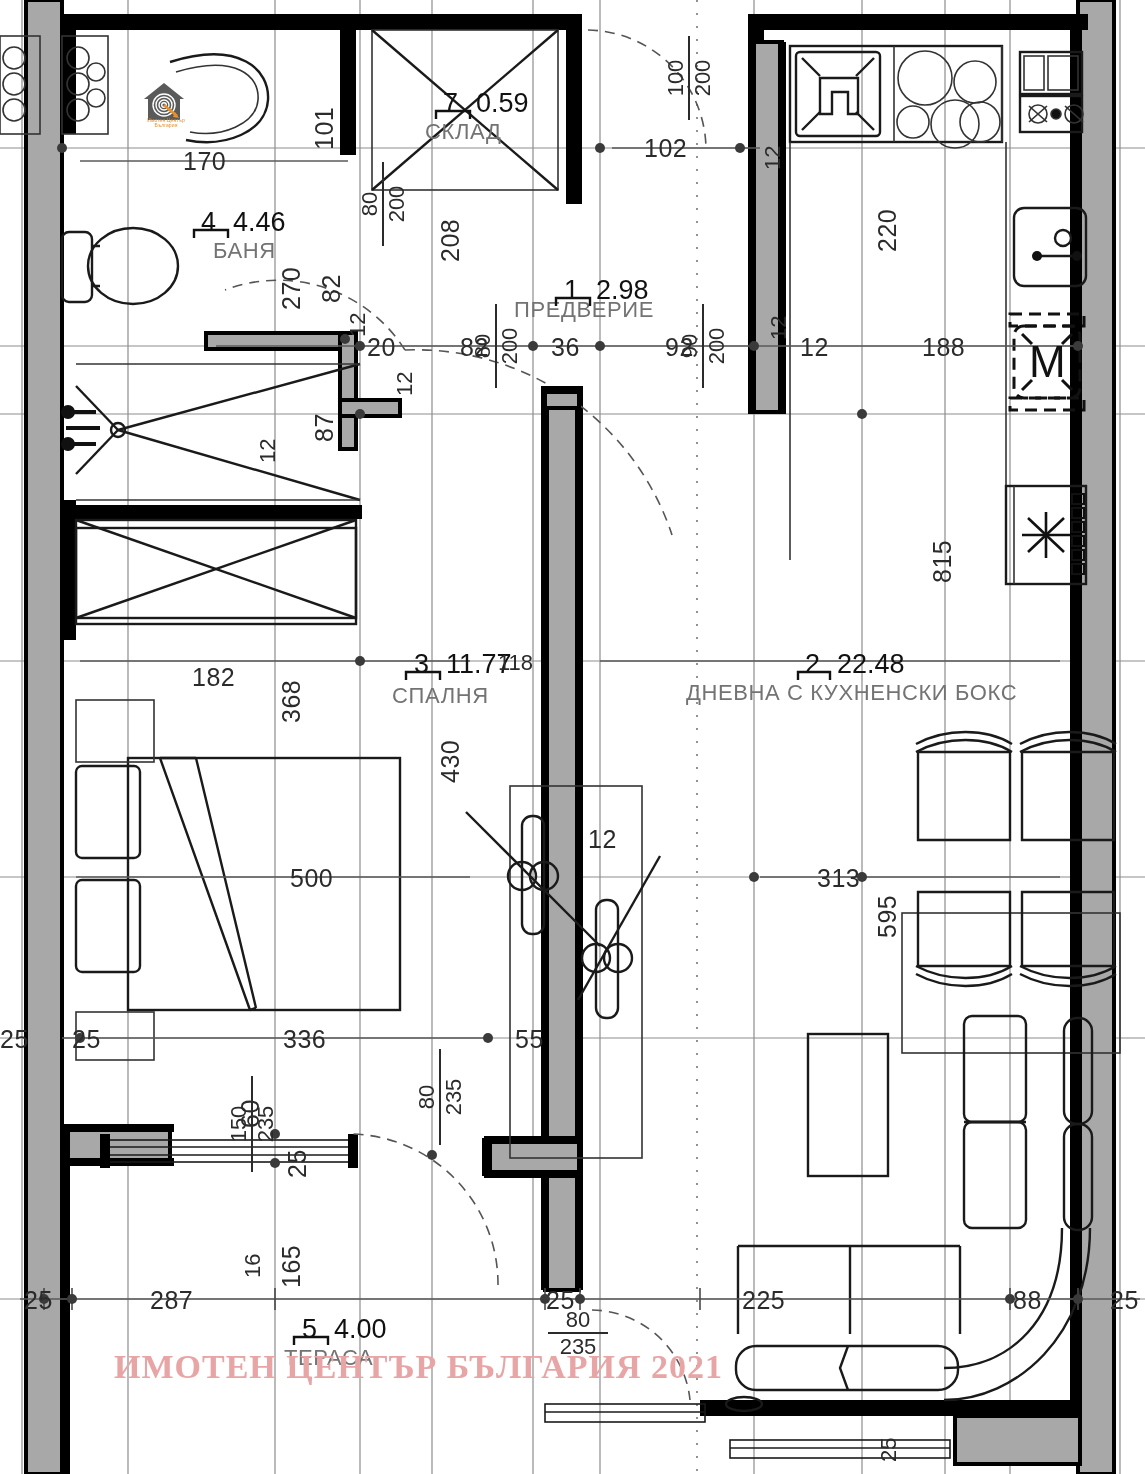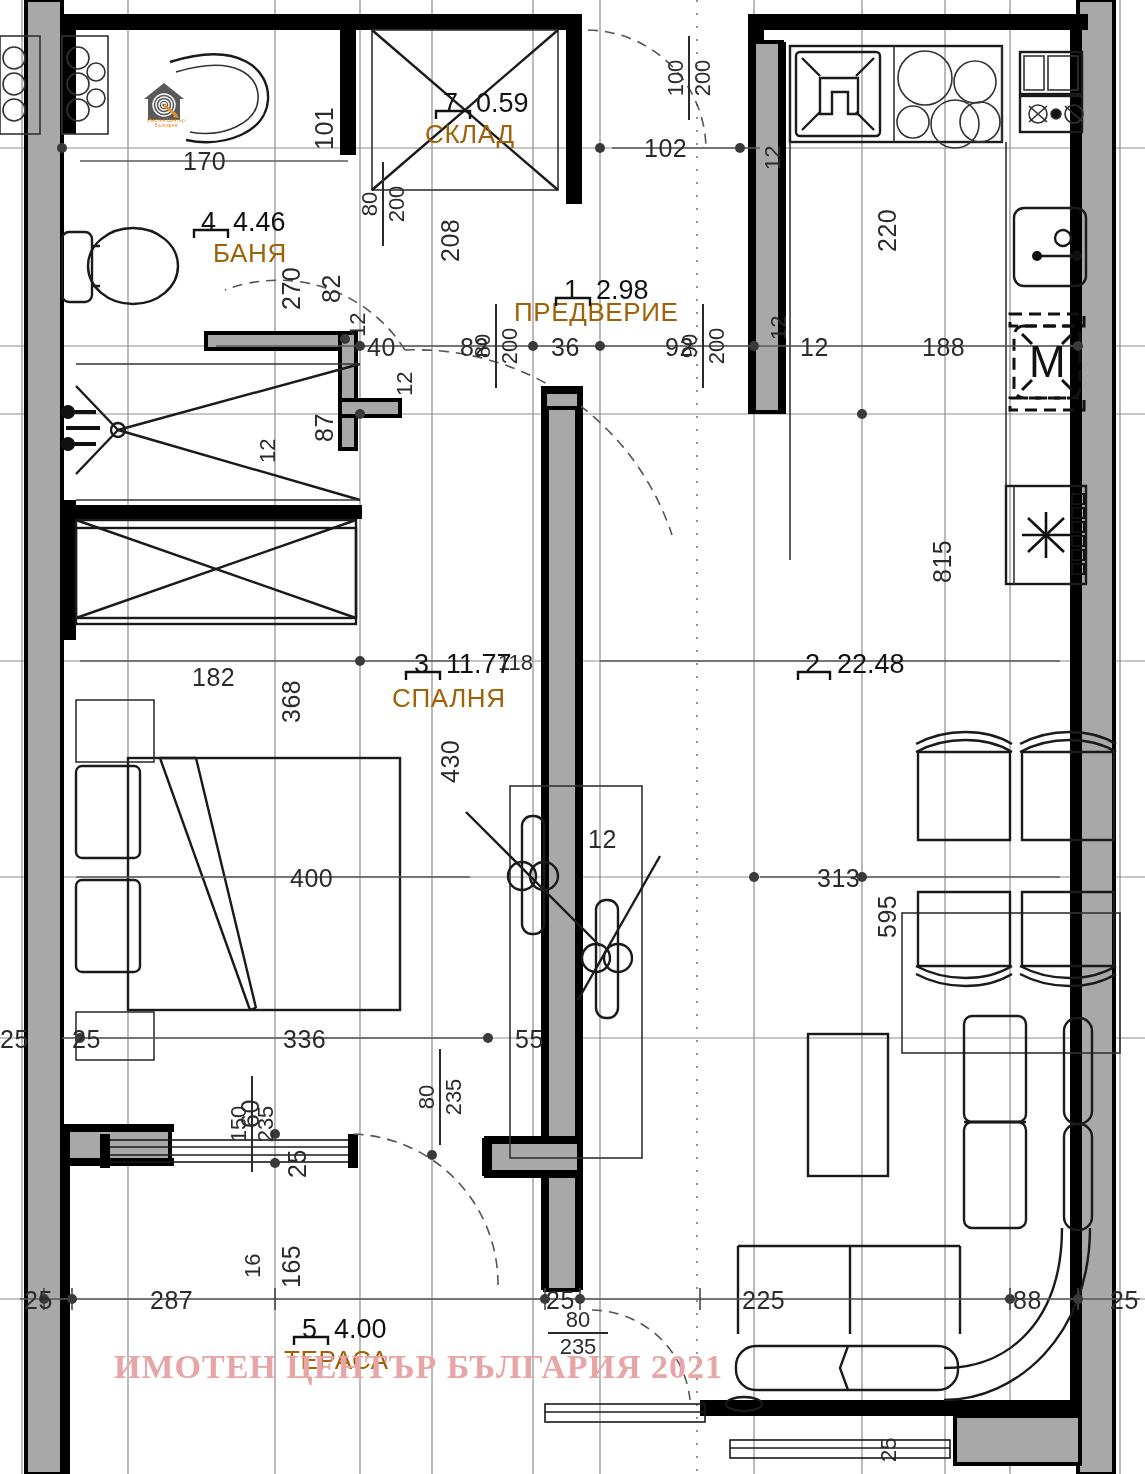--- a/index.html
+++ b/index.html
@@ -16,21 +16,21 @@
   .dotline{stroke:#777;stroke-width:1.6;fill:none;stroke-dasharray:2 11;}
   .swing{stroke:#555;stroke-width:1.6;fill:none;stroke-dasharray:10 7;}
   .glass{fill:none;stroke:#1a1a1a;stroke-width:1.6;}
 
   .lbl{position:absolute;color:#1c1c1c;white-space:nowrap;font-family:"Liberation Sans", sans-serif;}
   .dim{font-size:25px;letter-spacing:0.5px;color:#2b2b2b;}
   .dim-sm{font-size:22px;color:#2b2b2b;}
   .rot{transform-origin:0 0;transform:rotate(-90deg);}
   .roomno{font-size:27px;color:#111;}
   .roomar{font-size:27px;color:#111;}
-  .roomnm{font-size:26px;color:#a16207;letter-spacing:0.6px;}
+  .roomnm{font-size:22px;color:#737373;letter-spacing:0.6px;}
   .frac{position:absolute;text-align:center;color:#2b2b2b;}
   .frac .t{font-size:22px;line-height:23px;}
   .frac .bar{height:2px;background:#2b2b2b;margin:1px 0;}
   .frac .b{font-size:22px;line-height:23px;}
   .vfrac{transform-origin:0 0;transform:rotate(-90deg);}
   .watermark{position:absolute;font-size:34px;font-weight:bold;color:#e8a5a5;letter-spacing:1px;
     font-family:Liberation Serif, serif;}
   .logo{position:absolute;width:48px;height:46px;}
   .tick{stroke:#4a4a4a;stroke-width:1.6;}
 </style>
@@ -388,20 +388,21 @@
   </g>
 
 </svg>
 
 <div class="lbl roomno" style="left:564px;top:275px;">1</div>
 <div class="lbl roomar" style="left:596px;top:275px;">2.98</div>
 <div class="lbl roomnm" style="left:514px;top:297px;">ПРЕДВЕРИЕ</div>
 
 <div class="lbl roomno" style="left:805px;top:649px;">2</div>
 <div class="lbl roomar" style="left:837px;top:649px;">22.48</div>
+<div class="lbl roomnm" style="left:686px;top:680px;">ДНЕВНА С КУХНЕНСКИ БОКС</div>
 
 <div class="lbl roomno" style="left:414px;top:649px;">3</div>
 <div class="lbl roomar" style="left:446px;top:649px;">11.77</div>
 <div class="lbl roomnm" style="left:392px;top:683px;">СПАЛНЯ</div>
 
 <div class="lbl roomno" style="left:201px;top:207px;">4</div>
 <div class="lbl roomar" style="left:233px;top:207px;">4.46</div>
 <div class="lbl roomnm" style="left:182px;top:238px;margin-left:31px;">БАНЯ</div>
 
 <div class="lbl roomno" style="left:302px;top:1314px;">5</div>
@@ -418,30 +419,30 @@
     <path d="M 798 680 L 798 672 L 830 672 L 830 680"></path>
     <path d="M 406 680 L 406 672 L 440 672 L 440 680"></path>
     <path d="M 194 238 L 194 230 L 228 230 L 228 238"></path>
     <path d="M 294 1345 L 294 1337 L 328 1337 L 328 1345"></path>
     <path d="M 436 119 L 436 111 L 470 111 L 470 119"></path>
   </g>
 </svg>
 
 <div class="lbl dim" style="left:183px;top:147px;">170</div>
 <div class="lbl dim" style="left:644px;top:134px;">102</div>
-<div class="lbl dim" style="left:367px;top:333px;">40</div>
+<div class="lbl dim" style="left:367px;top:333px;">20</div>
 <div class="lbl dim" style="left:460px;top:333px;">82</div>
 <div class="lbl dim" style="left:551px;top:333px;">36</div>
 <div class="lbl dim" style="left:665px;top:333px;">92</div>
 <div class="lbl dim" style="left:800px;top:333px;">12</div>
 <div class="lbl dim" style="left:922px;top:333px;">188</div>
 
 <div class="lbl dim" style="left:192px;top:648px;margin-top:15px;">182</div>
 <div class="lbl dim-sm" style="left:498px;top:650px;">118</div>
-<div class="lbl dim" style="left:290px;top:864px;">400</div>
+<div class="lbl dim" style="left:290px;top:864px;">500</div>
 <div class="lbl dim" style="left:817px;top:864px;">313</div>
 <div class="lbl dim" style="left:283px;top:1025px;">336</div>
 <div class="lbl dim" style="left:515px;top:1025px;">55</div>
 <div class="lbl dim" style="left:72px;top:1025px;">25</div>
 <div class="lbl dim" style="left:0px;top:1025px;">25</div>
 
 <div class="lbl dim" style="left:24px;top:1286px;">25</div>
 <div class="lbl dim" style="left:150px;top:1286px;">287</div>
 <div class="lbl dim" style="left:546px;top:1286px;">25</div>
 <div class="lbl dim" style="left:742px;top:1286px;">225</div>

